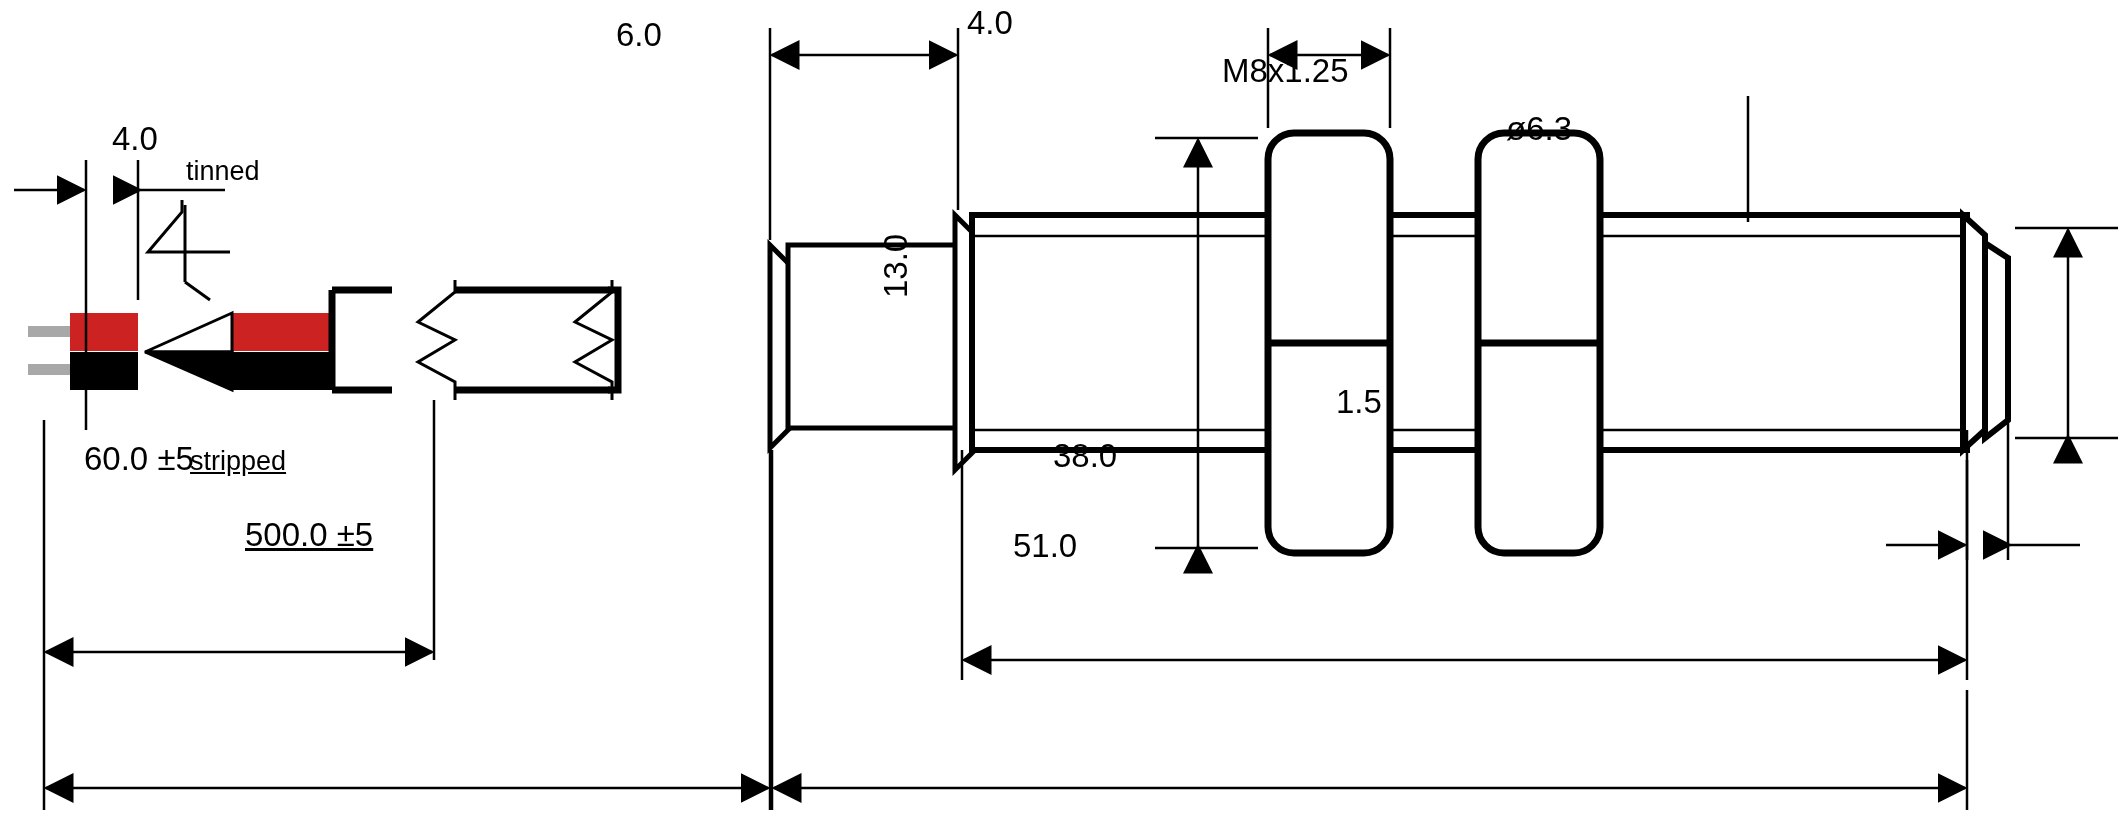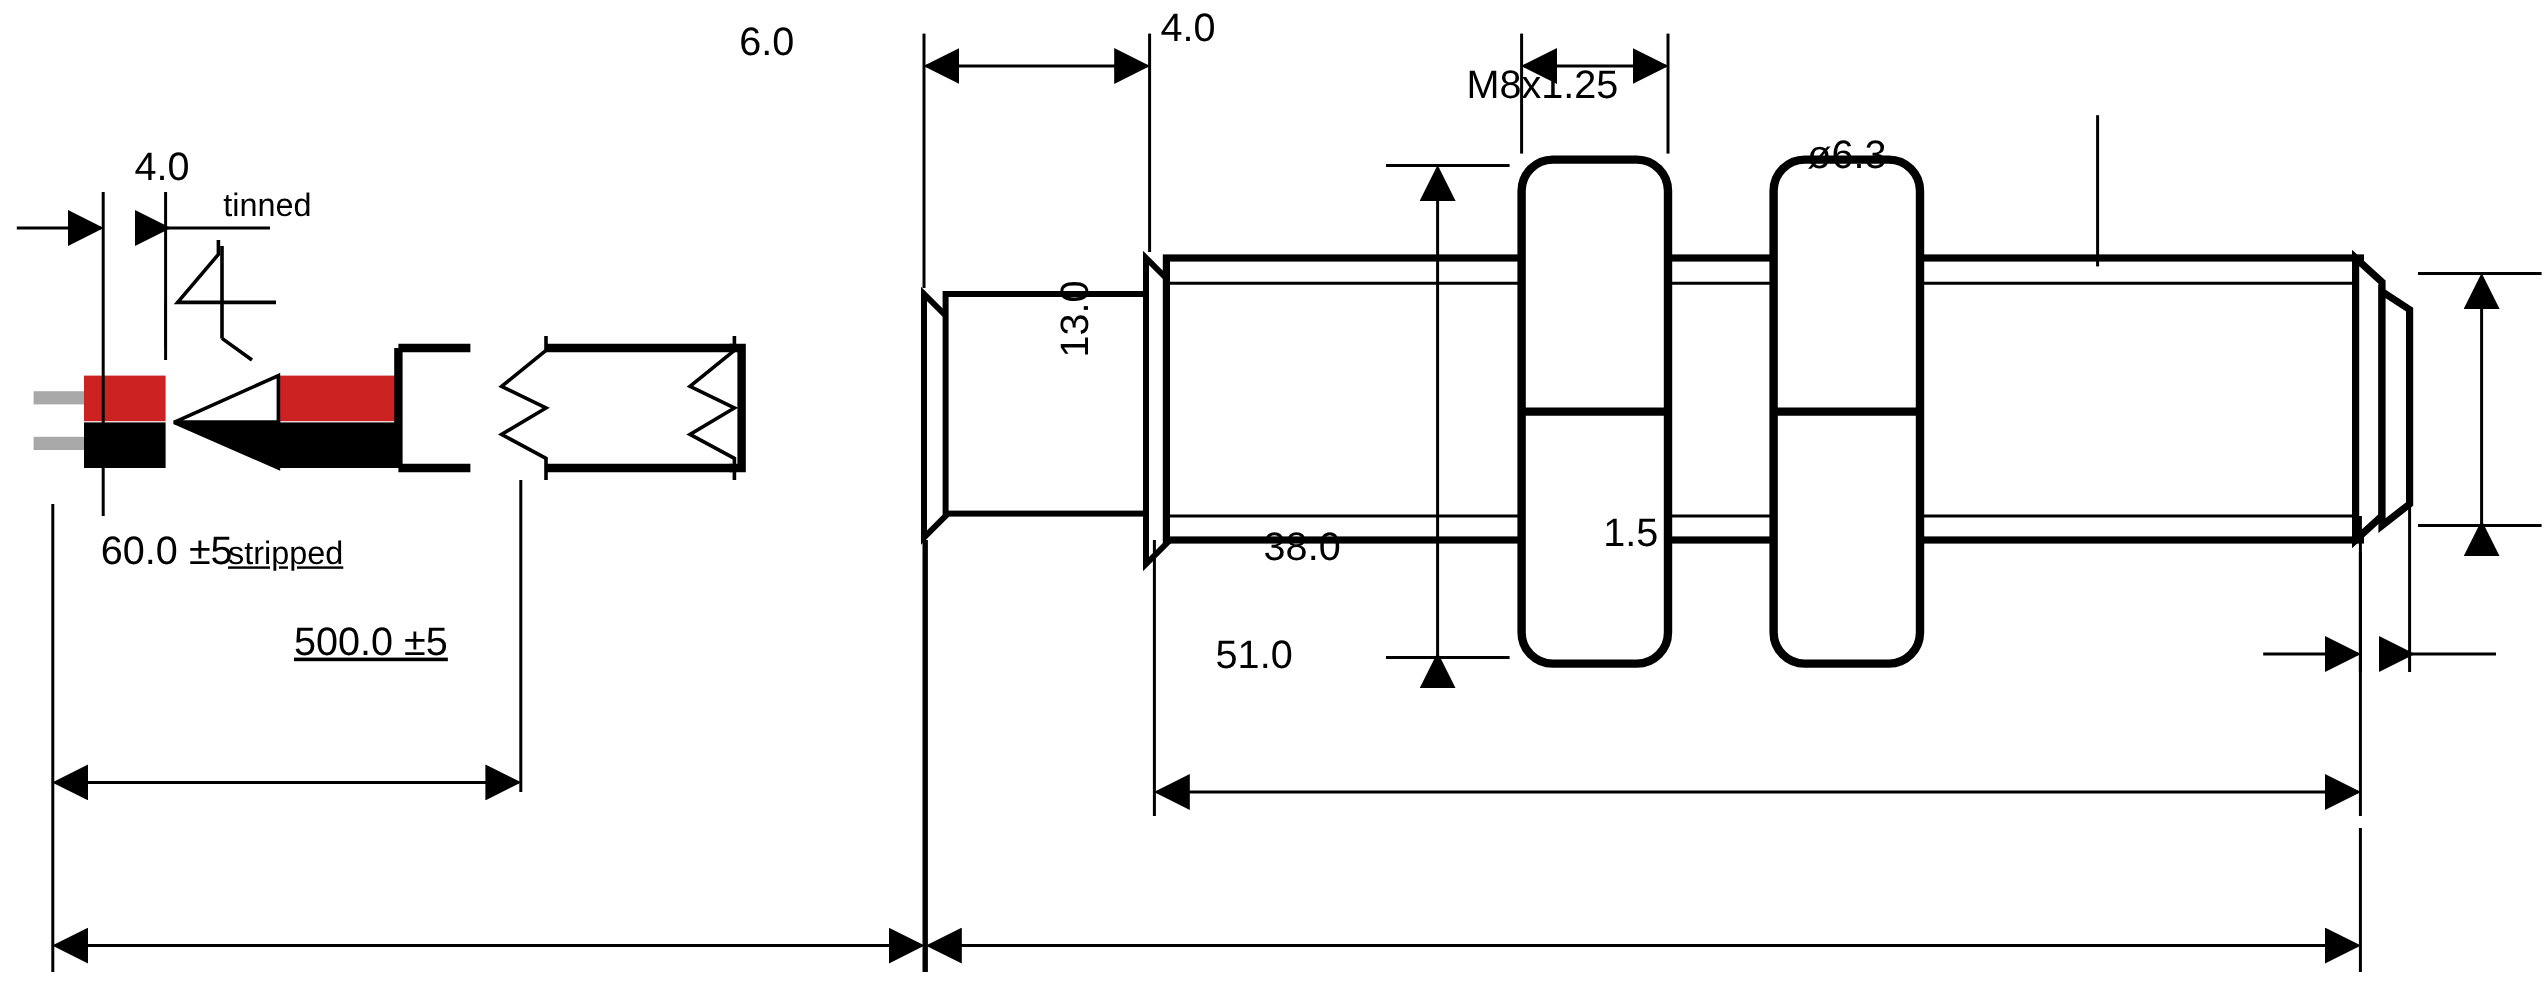--- a/index.html
+++ b/index.html
@@ -121,17 +121,17 @@
 
   <div class="lbl big" style="left:245px; top:516px;text-decoration:underline;">500.0 ±5</div>
 
   <div class="lbl big" style="left:616px; top:4px;margin-top:12px;">6.0</div>
   <div class="lbl big" style="left:967px; top:4px;">4.0</div>
   <div class="lbl big" style="left:1222px; top:52px;text-align:center;">M8x1.25</div>
 
   <div class="lbl big rot" style="left:877px; top:298px;">13.0</div>
 
   <div class="lbl big" style="left:1506px; top:110px;">ø6.3</div>
-  <div class="lbl big" style="left:1336px; top:383px;margin-top:42px;">1.5</div>
+  <div class="lbl big" style="left:1336px; top:383px;">1.5</div>
   <div class="lbl big" style="left:1053px; top:437px;">38.0</div>
   <div class="lbl big" style="left:1013px; top:527px;">51.0</div>
 
 </div>
 
 </body></html>

